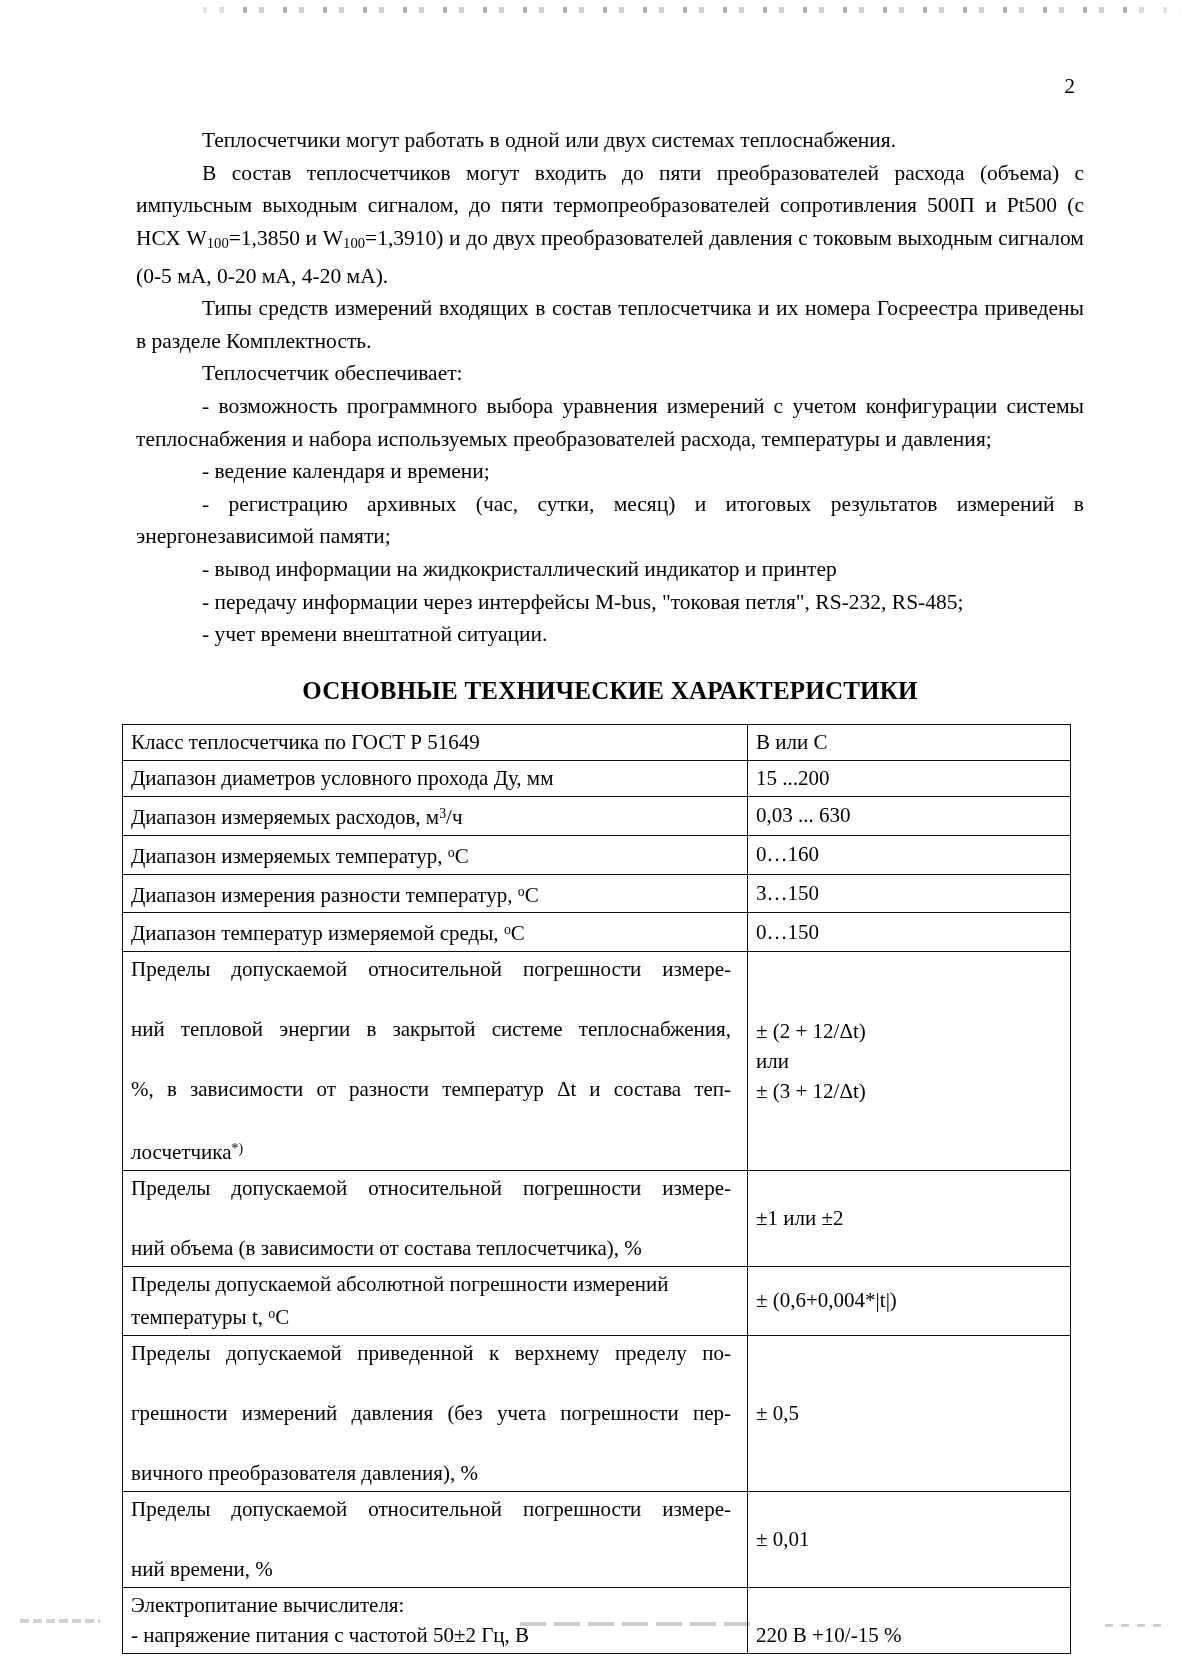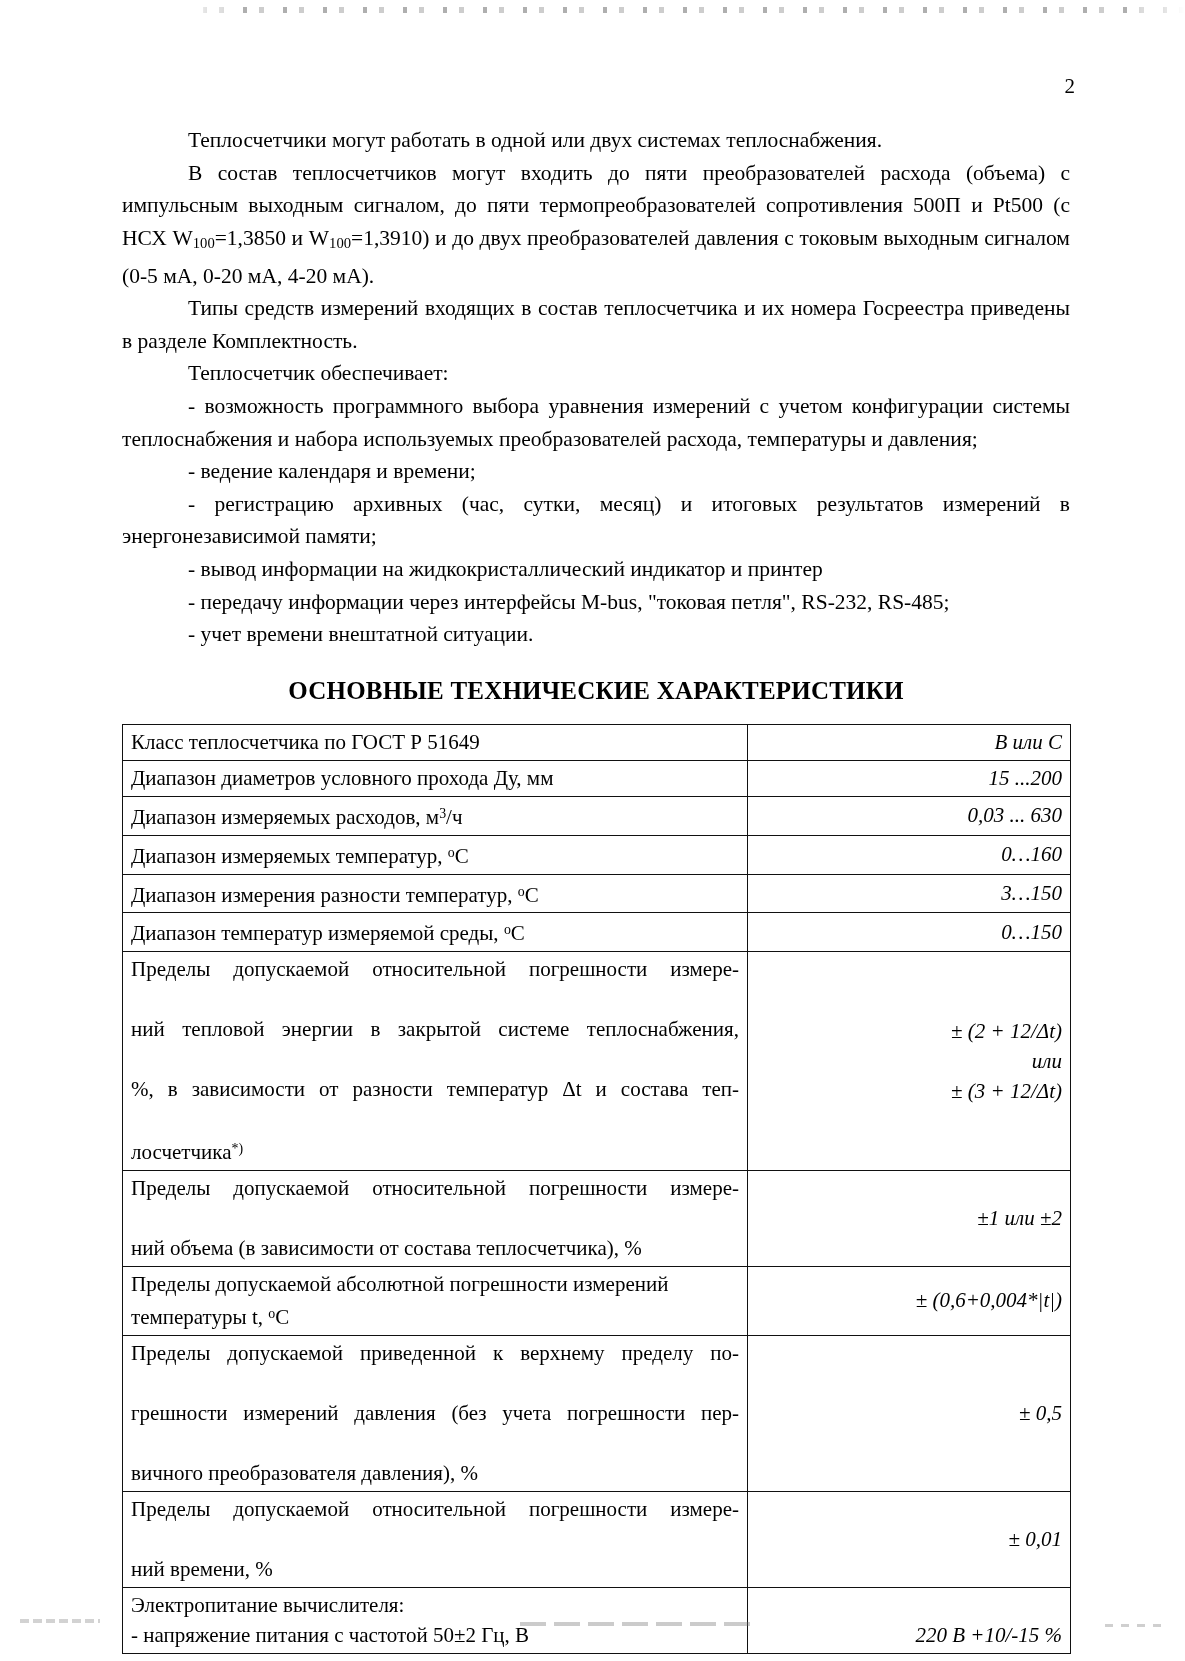--- a/index.html
+++ b/index.html
@@ -66,21 +66,21 @@
 
   .page-number {
     position: absolute;
     top: 74px;
     right: 110px;
     font-size: 21px;
   }
 
   .body-area {
     position: absolute;
-    left: 122px;
+    left: 136px;
     top: 124px;
     width: 948px;
   }
 
   p.para {
     margin: 0;
     font-size: 21.5px;
     line-height: 32.6px;
     text-align: justify;
     text-indent: 66px;
@@ -106,27 +106,27 @@
     left: 122px;
     top: 724px;
     width: 948px;
     border-collapse: collapse;
     table-layout: fixed;
     font-size: 21px;
     line-height: 30px;
   }
   table.spec td {
     border: 1.6px solid #111;
-    padding: 2px 8px 3px 8px;
+    padding: 2px 16px 3px 8px;
     vertical-align: middle;
   }
   table.spec col.c-label { width: 625px; }
   table.spec col.c-value { width: 323px; }
   td.label   { text-align: justify; text-justify: inter-word; }
-  td.value   { text-align: right; font-style: italic; }
+  td.value   { text-align: left; }
   td.label .ln { display: block; }
   td.value .ln { display: block; }
   td.label sup, td.value sup { font-size: 0.66em; vertical-align: 0.42em; }
   .justify-line {
     display: block;
     text-align: justify;
   }
   .justify-line::after {
     content: "";
     display: inline-block;

